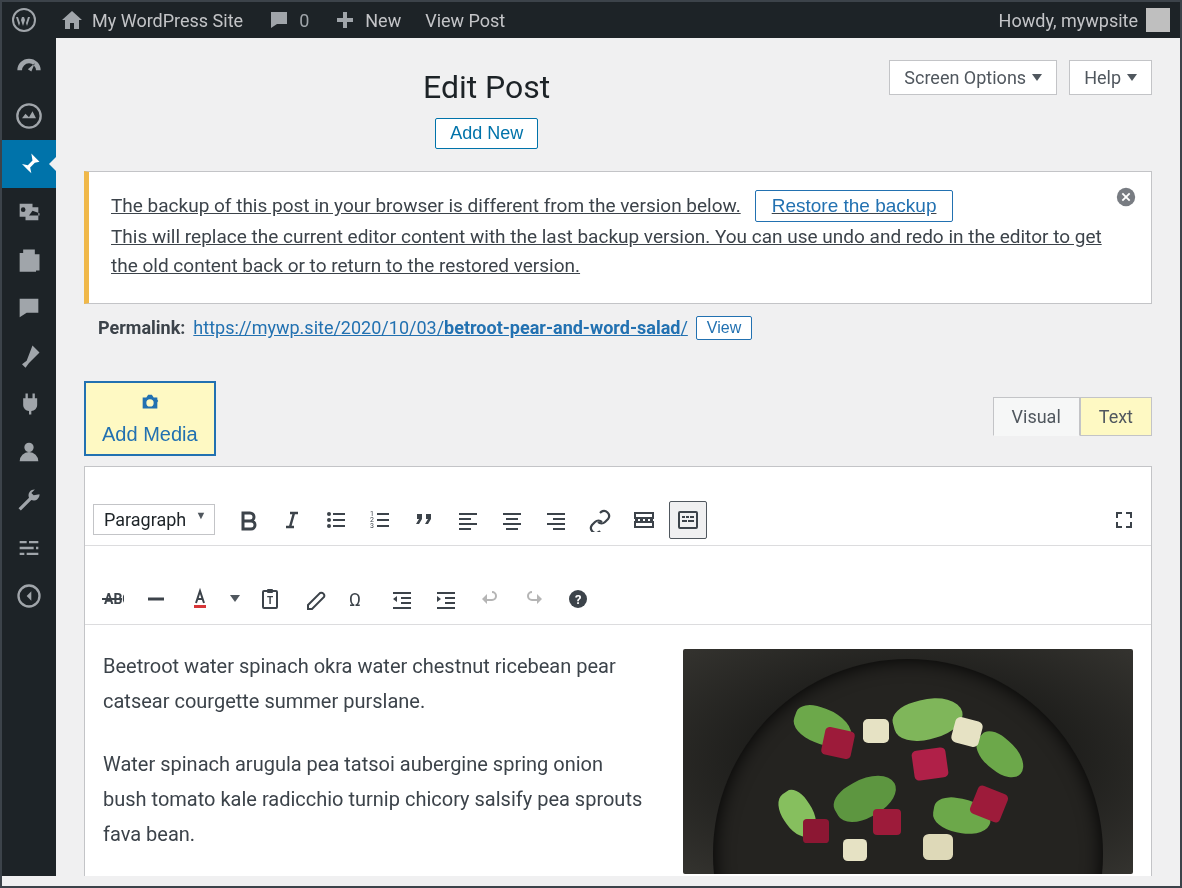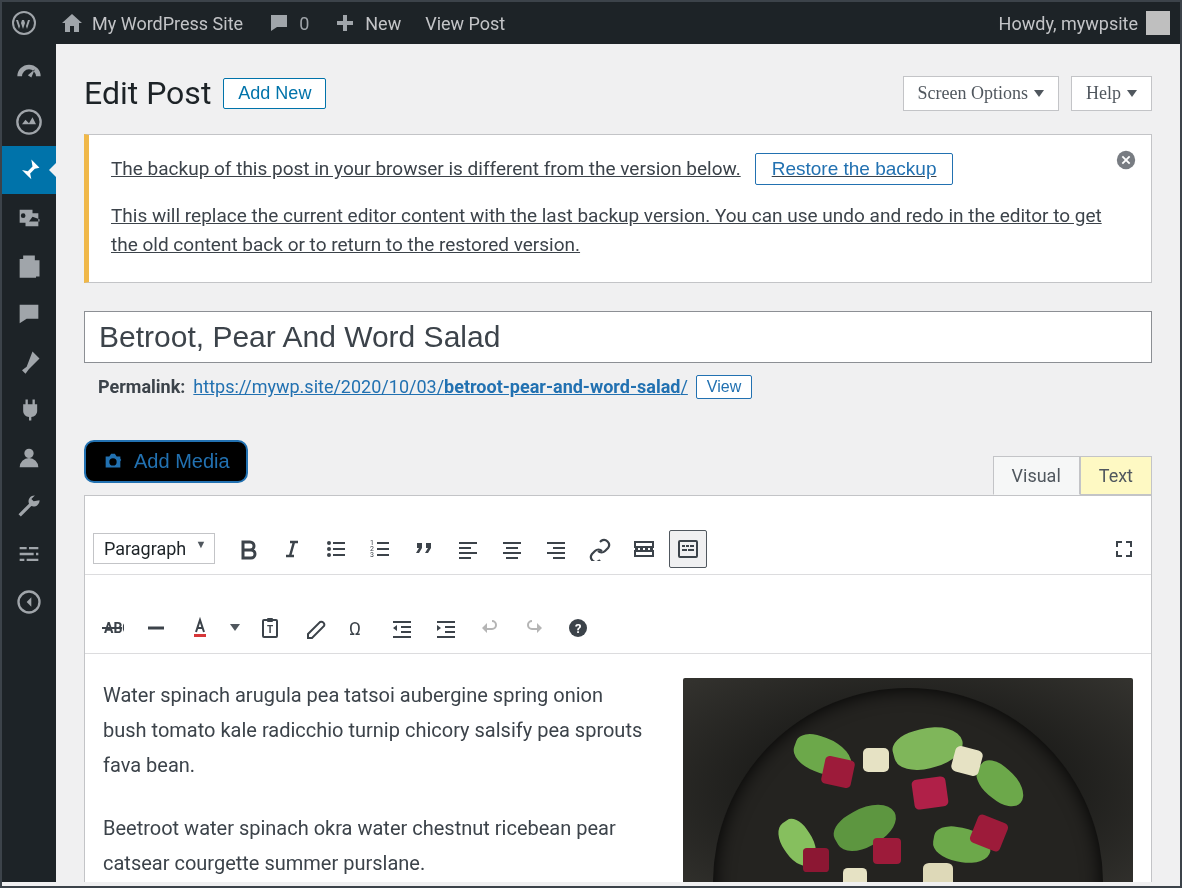--- a/index.html
+++ b/index.html
@@ -1,46 +1,46 @@
 <!DOCTYPE html>
 <html><head>
 <meta charset="utf-8">
 <style>
 * { box-sizing: border-box; margin: 0; padding: 0; }
 body { font-family: -apple-system, BlinkMacSystemFont, "Segoe UI", Roboto, sans-serif; background: #f0f0f1; color: #1d2327; width: 1182px; height: 888px; overflow: hidden; border: 2px solid #3c434a;}
-.adminbar { background: #1d2327; color: #c3c4c7; height: 42px; display: flex; align-items: center; padding: 0 10px; font-size: 18px; }
+.adminbar { background: #1d2327; color: #c3c4c7; height: 36px; display: flex; align-items: center; padding: 0 10px; font-size: 18px; }
 .adminbar .left { display: flex; align-items: center; gap: 24px; }
 .adminbar .right { margin-left: auto; display: flex; align-items: flex-start; gap: 10px; }
 .adminbar .item { display: flex; align-items: center; gap: 8px; cursor: pointer; }
 .adminbar svg { width: 24px; height: 24px; fill: #a0a5aa; }
 .avatar { width: 24px; height: 24px; background: #bfbfbf; }
 .shell { display: flex; height: calc(100% - 46px); }
 .sidemenu { background: #1d2327; width: 54px; display: flex; flex-direction: column; padding-top: 6px; }
 .sidemenu .mi { width: 54px; height: 48px; display: flex; align-items: center; justify-content: center; cursor: pointer; position: relative; }
 .sidemenu .mi svg { width: 28px; height: 28px; fill: #a0a5aa; }
 .sidemenu .mi.active { background: #0073aa; }
 .sidemenu .mi.active svg { fill: #fff; }
 .sidemenu .mi.active::after { content: ""; position: absolute; right: -1px; top: 50%; margin-top: -8px; border: 8px solid transparent; border-right-color: #f0f0f1; }
 .content { flex: 1; padding: 12px 28px 0 28px; overflow: hidden; }
-.topbtns { float: right; display: flex; gap: 12px; margin-top: 20px; font-family: Liberation Serif, serif; }
+.topbtns { float: right; display: flex; gap: 12px; margin-top: 10px; }
 .screenbtn { background: #fff; border: 1px solid #c3c4c7; padding: 6px 14px; font-size: 18px; color: #50575e; cursor: pointer; display: flex; align-items: center; gap: 6px; }
-.pagehead { display: flex; align-items: center; gap: 12px; margin-top: 18px;}
+.pagehead { display: flex; align-items: center; gap: 12px; margin-top: 18px; flex-direction: column;}
 .pagehead h1 { font-size: 32px; font-weight: 400; color: #1d2327; }
 .addnew { border: 1px solid #0073aa; color: #0073aa; background: #fff; padding: 4px 14px; font-size: 18px; cursor: pointer; border-radius: 2px; }
 .notice { background: #fff; border: 1px solid #c3c4c7; border-left: 5px solid #f0b849; padding: 18px 22px 22px 22px; margin-top: 22px; position: relative; font-size: 19px; color: #3c434a; line-height: 1.55; text-decoration: underline; }
 .notice .row1 { display: flex; align-items: center; gap: 14px; flex-wrap: wrap; }
 .notice .restore { border: 1px solid #2271b1; color: #2271b1; background: #fff; padding: 4px 16px; font-size: 19px; cursor: pointer; border-radius: 2px; }
 .notice .dismiss { position: absolute; right: 14px; top: 14px; cursor: pointer; }
 .notice .dismiss svg { width: 22px; height: 22px; fill: #787c82; }
-.notice p.sub { margin-top: 16px; }
+.notice p.sub { }
 .titlefield { width: 100%; font-size: 30px; padding: 8px 14px; border: 1px solid #8c8f94; background: #fff; margin-top: 28px; color: #3c434a;}
 .permalink { margin: 12px 0 9px 14px; font-size: 18px; color: #3c434a; display: flex; align-items: center; gap: 8px; flex-wrap: wrap; }
 .permalink a { color: #2271b1; text-decoration: underline; }
 .permalink .ebtn { border: 1px solid #2271b1; color: #2271b1; background: #fff; padding: 2px 10px; font-size: 16px; cursor: pointer; border-radius: 2px; }
-.media-btn { border: 2px solid #2271b1; color: #2271b1; background: #000000; padding: 8px 16px; font-size: 20px; cursor: pointer; border-radius: 10px; display: inline-flex; align-items: center; gap: 10px; margin-top: 32px; }
+.media-btn { border: 2px solid #2271b1; color: #2271b1; background: #fef9c3; padding: 8px 16px; font-size: 20px; cursor: pointer; border-radius: 0; display: inline-flex; align-items: center; gap: 10px; margin-top: 32px; flex-direction: column; }
 .media-btn svg { width: 22px; height: 22px; fill: #2271b1; }
 .edtabs { float: right; margin-top: 48px; display: flex; }
 .edtabs .tab { border: 1px solid #c3c4c7; padding: 8px 18px; font-size: 18px; background: #fef9c3; color: #50575e; cursor: pointer; }
 .edtabs .tab.active { background: #f6f7f7; border-bottom-color: #f6f7f7; }
 .editorwrap { border: 1px solid #c3c4c7; background: #fff; margin-top: 10px; clear: both;}
 .toolbar { display: flex; align-items: center; gap: 6px; padding: 6px 8px; border-bottom: 1px solid #dcdcde; flex-wrap: wrap; margin-top: 28px; }
 .toolbar.row2 { border-bottom: 1px solid #dcdcde; }
 .fmtselect { border: 1px solid #c3c4c7; background: #fff; padding: 4px 28px 4px 10px; font-size: 18px; cursor: pointer; position: relative; margin-right: 8px;}
 .fmtselect::after { content: "▼"; position: absolute; right: 8px; font-size: 11px; color: #50575e; }
 .tbtn { width: 38px; height: 38px; display: flex; align-items: center; justify-content: center; cursor: pointer; border-radius: 2px; color: #50575e;}
@@ -190,21 +190,20 @@
       </div>
       <p class="sub">This will replace the current editor content with the last backup version. You can use undo and redo in the editor to get the old content back or to return to the restored version.</p>
       <span class="dismiss">
         <svg viewBox="0 0 24 24">
             <circle cx="12" cy="12" r="10"></circle>
             <path d="M8 8l8 8M16 8l-8 8" stroke="#fff" stroke-width="2"></path>
           </svg>
       </span>
     </div>
 
-    <input class="titlefield" value="Betroot, Pear And Word Salad" style="">
 
     <div class="permalink">
       <strong>Permalink:</strong>
       <a href="#"><span>https://mywp.site/2020/10/03/</span><b>betroot-pear-and-word-salad</b><span>/</span></a>
       <button class="ebtn">View</button>
     </div>
 
     <button class="media-btn">
       <svg viewBox="0 0 24 24">
           <path d="M4 7h4l2-3h4l2 3h4v12H4zM12 9a4 4 0 100 8 4 4 0 000-8z"></path>
@@ -351,22 +350,22 @@
         <div class="tbtn">
             <svg viewBox="0 0 24 24">
               <circle cx="12" cy="12" r="9"></circle>
               <text x="9" y="17" font-size="13" fill="#fff" font-weight="bold">?</text>
             </svg>
           </div>
       </div>
 
       <div class="canvas">
         <div class="txt">
+          <p>Beetroot water spinach okra water chestnut ricebean pear catsear courgette summer purslane.</p>
           <p>Water spinach arugula pea tatsoi aubergine spring onion bush tomato kale radicchio turnip chicory salsify pea sprouts fava bean.</p>
-          <p>Beetroot water spinach okra water chestnut ricebean pear catsear courgette summer purslane.</p>
         </div>
         <div class="foodimg">
           <div class="plate">
             <div class="leaf" style="left:80px;top:50px;width:60px;height:35px;transform:rotate(20deg)"></div>
             <div class="leaf" style="left:180px;top:40px;width:70px;height:40px;transform:rotate(-15deg);background:#7fb65a"></div>
             <div class="leaf" style="left:260px;top:80px;width:55px;height:32px;transform:rotate(40deg)"></div>
             <div class="leaf" style="left:120px;top:120px;width:65px;height:38px;transform:rotate(-30deg);background:#5d9640"></div>
             <div class="leaf" style="left:220px;top:140px;width:58px;height:34px;transform:rotate(10deg)"></div>
             <div class="leaf" style="left:60px;top:140px;width:50px;height:30px;transform:rotate(55deg);background:#86bf5e"></div>
             <div class="beet" style="left:110px;top:70px;width:30px;height:28px;transform:rotate(12deg)"></div>

